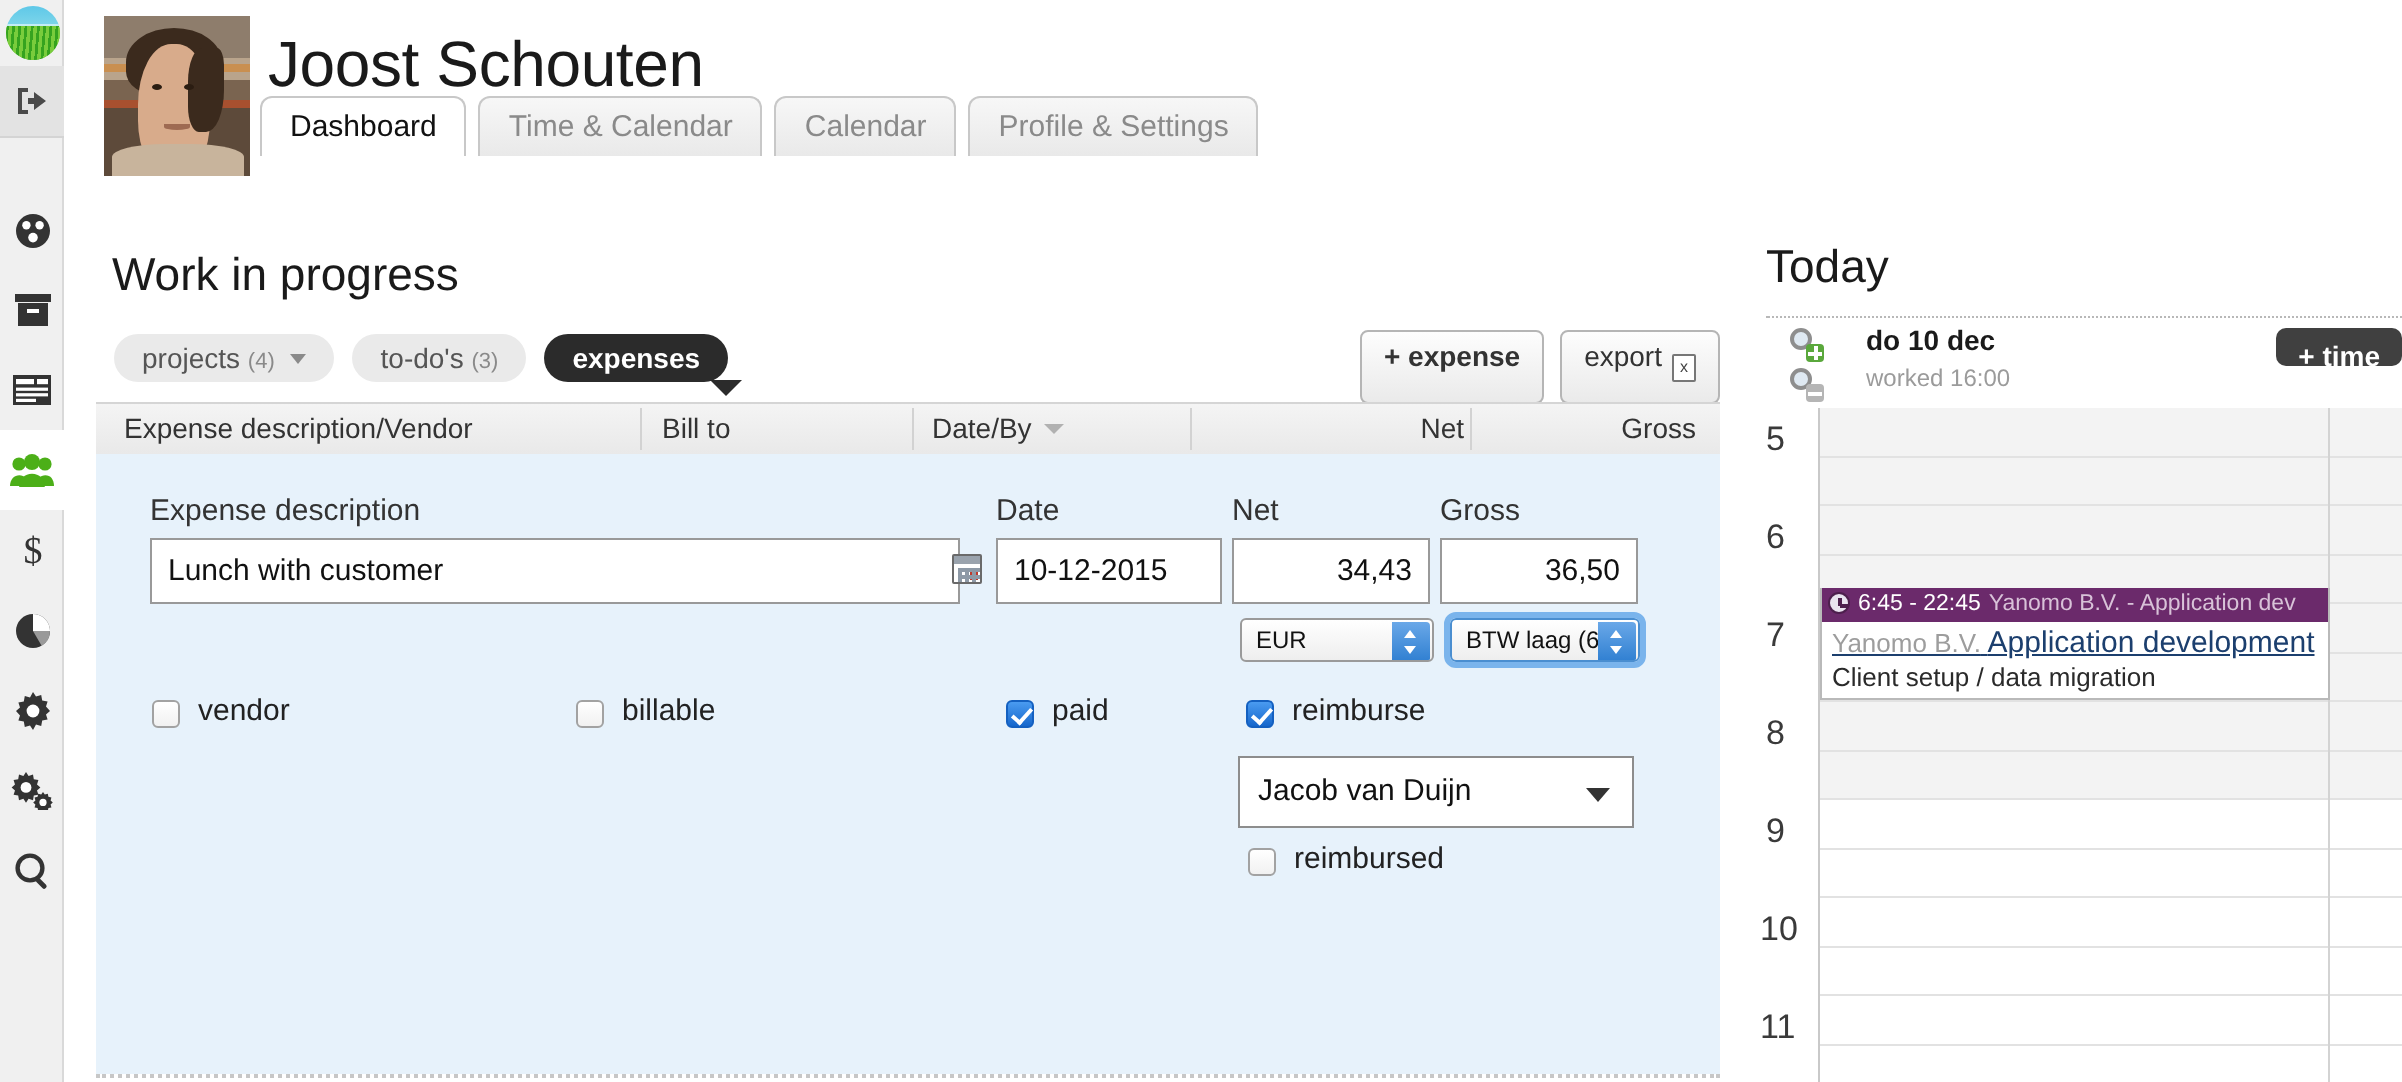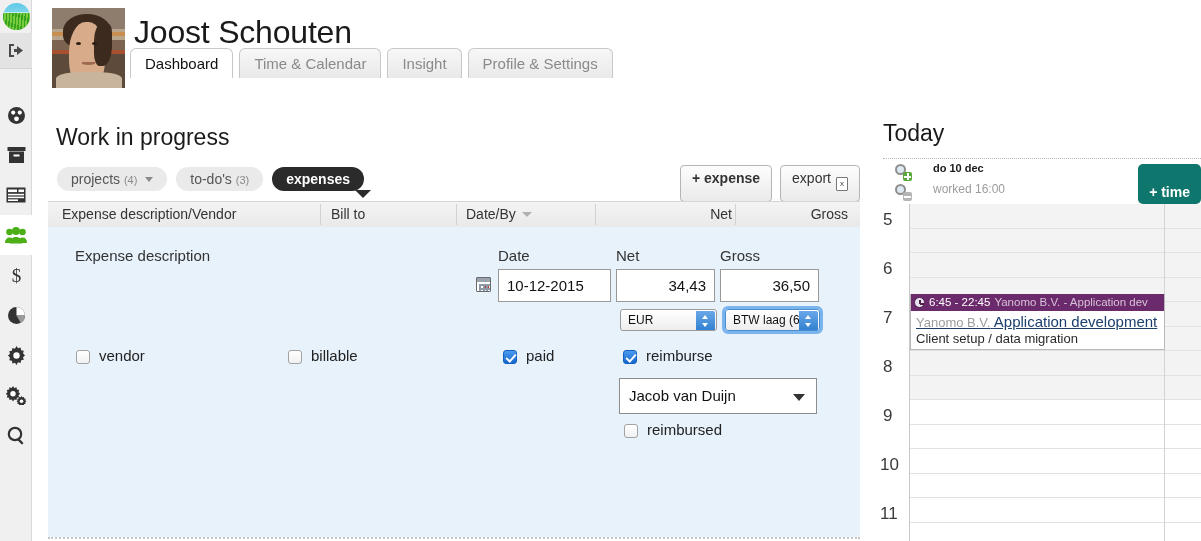--- a/index.html
+++ b/index.html
@@ -237,25 +237,25 @@
   .day-row { position: absolute; left: 8px; top: 62px; width: 318px; height: 42px; }
   .mag { position: absolute; width: 15px; height: 15px; }
   .mag .ring { position: absolute; left:0; top:0; width: 11px; height: 11px; border: 2px solid #8e8e8e; border-radius: 50%; background: #dfe9f2; }
   .mag .handle { position: absolute; left: 9px; top: 9px; width: 6px; height: 2.5px; background: #8e8e8e; transform: rotate(45deg); transform-origin: left center; border-radius: 1px; }
   .mag.green .badge { position: absolute; right: -2px; bottom: -2px; width: 9px; height: 9px; background: #5aa83c; border-radius: 2px; }
   .mag.green .badge::before { content:""; position:absolute; left:3.5px; top:1px; width:2px; height:7px; background:#fff; }
   .mag.green .badge::after  { content:""; position:absolute; left:1px; top:3.5px; width:7px; height:2px; background:#fff; }
   .mag.grey .badge { position: absolute; right: -2px; bottom: -2px; width: 9px; height: 9px; background: #b5b5b5; border-radius: 2px; }
   .mag.grey .badge::after  { content:""; position:absolute; left:1px; top:3.5px; width:7px; height:2px; background:#fff; }
 
-  .day-label { position: absolute; left: 50px; top: 0px; font-size: 11px; font-weight: bold; color: #1a1a1a; }
+  .day-label { position: absolute; left: 50px; top: 0px; font-size: 14px; font-weight: bold; color: #1a1a1a; }
   .day-worked { position: absolute; left: 50px; top: 20px; font-size: 12px; color: #9b9b9b; }
   .time-btn {
-    position: absolute; right: 0px; top: 2px; height: 40px; padding: 16px 11px;
-    border-radius: 5px; background: #0f766e;
+    position: absolute; right: 0px; top: 2px; height: 19px; padding: 2px 11px;
+    border-radius: 5px; background: #404040;
     color: #fff; font-size: 14px; font-weight: bold; line-height: 24px;
   }
 
   
   .cal { position: absolute; left: 0; top: 104px; width: 326px; height: 337px; }
   .cal .hourlabel { position: absolute; left: 8px; font-size: 17px; color: #3a3a3a; }
   .cal .gridcol { position: absolute; left: 34px; top: 0; width: 292px; height: 337px; border-left: 1px solid #c9c9c9; }
   .cal .slot { position: absolute; left: 0; width: 292px; height: 24.5px; border-bottom: 1px solid #e2e2e2; }
   .cal .slot.shade { background: #f3f3f3; }
   .cal .vdiv { position: absolute; left: 254px; top: 0; width: 1px; height: 337px; background: #d3d3d3; }
@@ -391,21 +391,21 @@
       <div class="eye l"></div>
         <div class="eye r"></div>
         <div class="mouth"></div>
       <div class="shoulders"></div>
     </div>
     <div class="user-name">Joost Schouten</div>
 
     <div class="tabs">
       <div class="tab active">Dashboard</div>
       <div class="tab">Time &amp; Calendar</div>
-      <div class="tab">Insight</div>
+      <div class="tab">Calendar</div>
       <div class="tab">Profile &amp; Settings</div>
     </div>
   </div>
   <div class="tabs-underline"></div>
 
   <div class="main">
     <div class="wip-title">Work in progress</div>
 
     <div class="pills">
       <div class="pill">
@@ -438,20 +438,21 @@
       </div>
       <div class="sep" style="left:547px"></div>
       <div class="cell" style="right:128px">Net</div>
       <div class="sep" style="left:687px"></div>
       <div class="cell" style="right:12px">Gross</div>
     </div>
 
     <div class="formpanel">
 
       <div class="fld-label" style="left:27px; top:20px">Expense description</div>
+      <div class="txt" style="left:27px; top:42px; width:405px">Lunch with customer</div>
 
       <div class="fld-label" style="left:450px; top:20px">Date</div>
       <div class="date-wrap" style="left:450px; top:42px">
         <div class="txt" style="left:0; top:0; width:113px">10-12-2015</div>
         <div class="cal-icon">
             <div class="redcell"></div>
           </div>
       </div>
 
       <div class="fld-label" style="left:568px; top:20px">Net</div>

